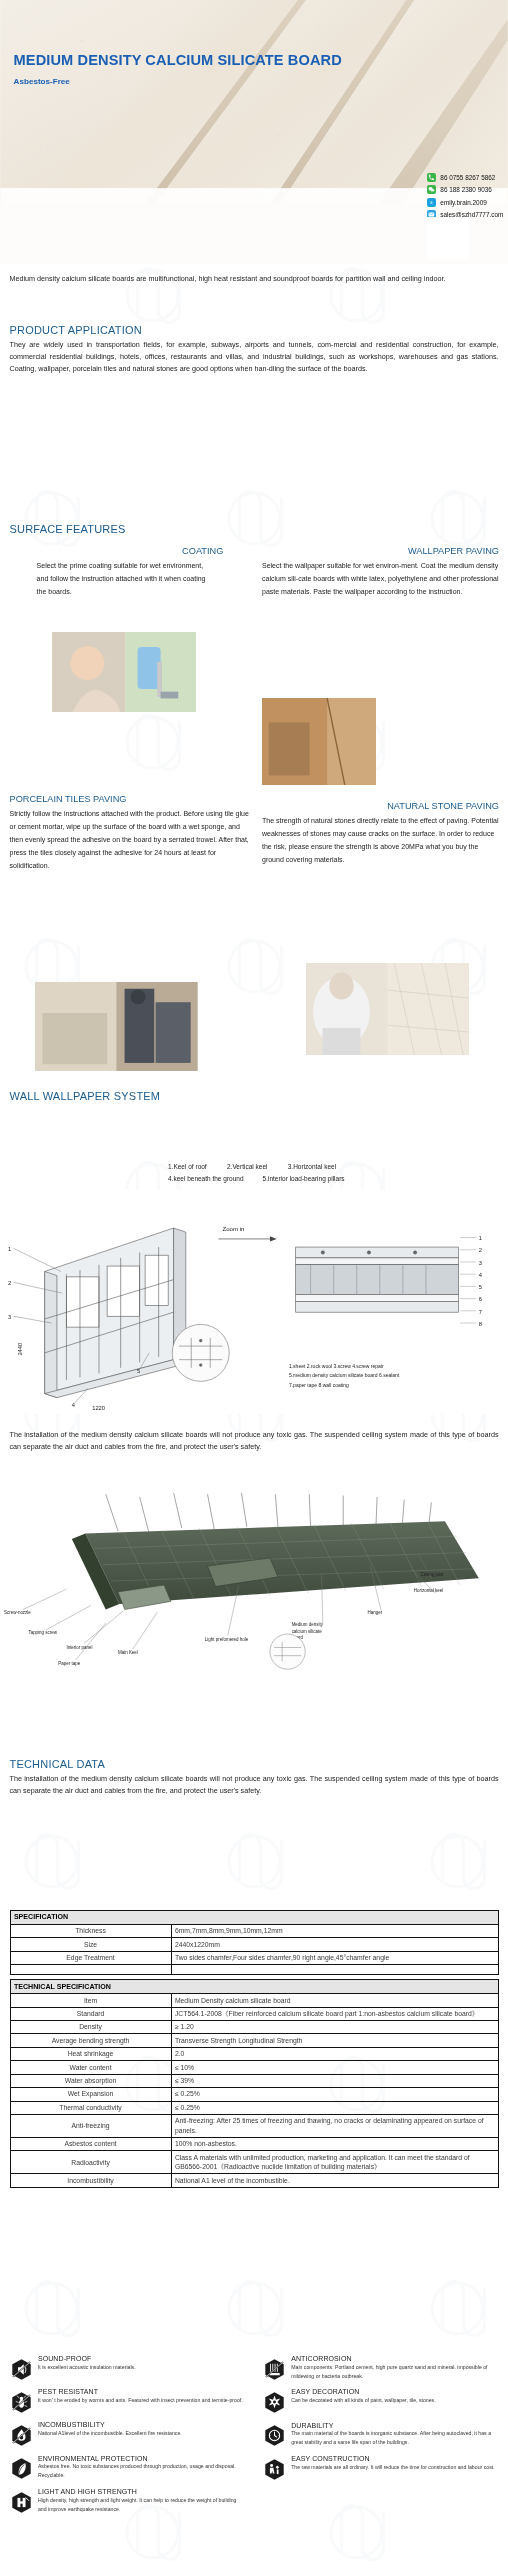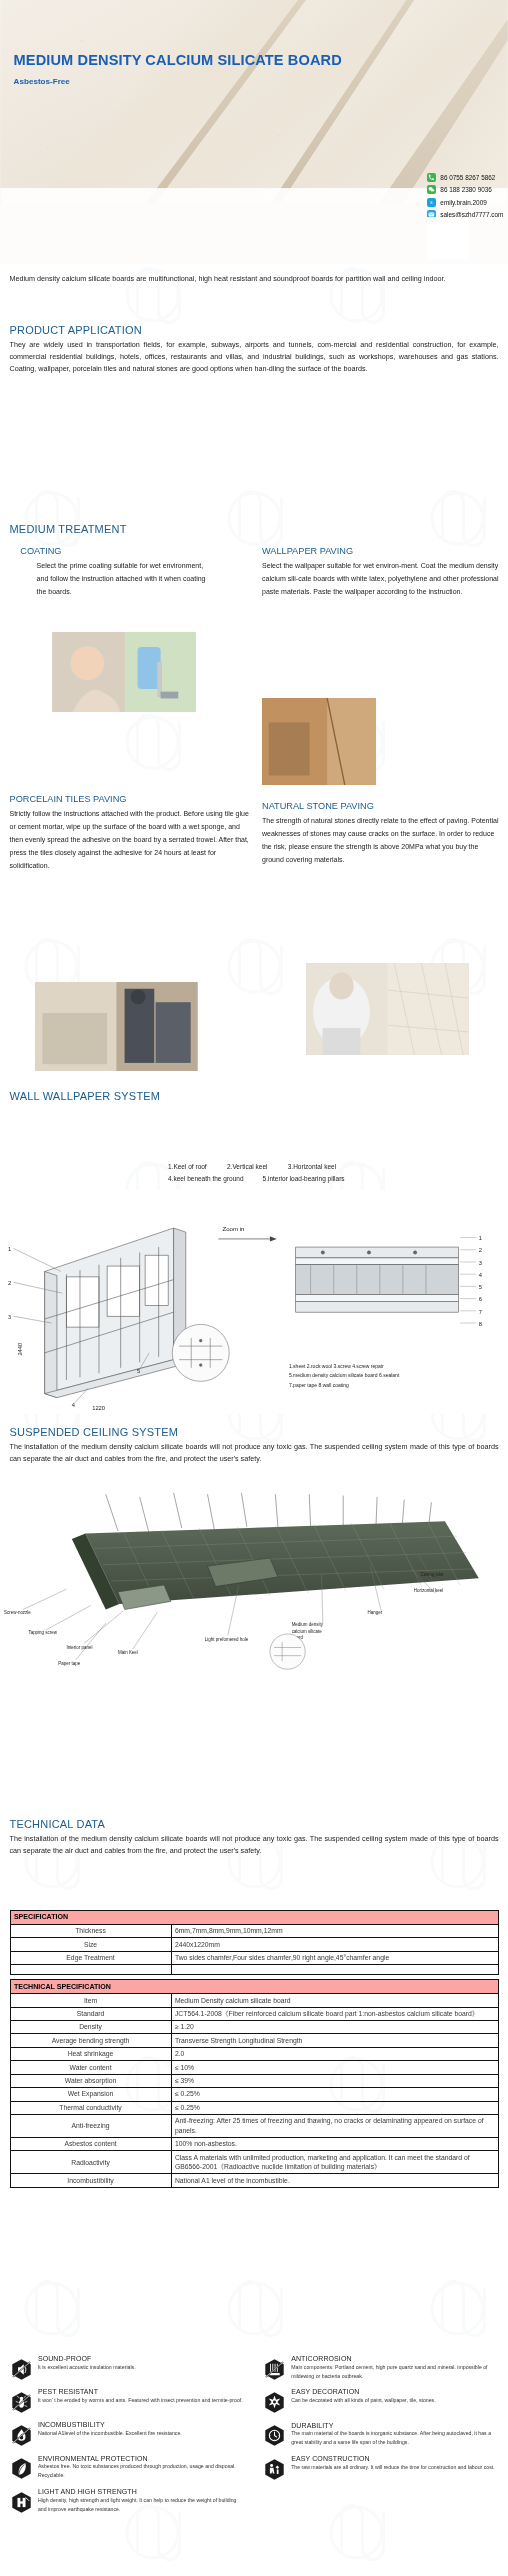--- a/index.html
+++ b/index.html
@@ -77,42 +77,42 @@
   }
   p.body{
     font-size:7.2px; line-height:1.72; margin:2.7px 0 0 0; color:#222;
     text-align:justify;
   }
 
   .abs{ position:absolute; z-index:2; }
 
   
   .subtitle{
-    color:#1a5c8f; font-size:9.2px; text-align:left; margin:0;
+    color:#1a5c8f; font-size:9.2px; text-align:right; margin:0;
     font-weight:normal;
   }
   .coltext{
     font-size:7px; line-height:1.85; margin:4.1px 0 0 0; color:#222;
   }
 
   .photo{
     position:absolute; overflow:hidden; z-index:2;
     background:#ddd;
   }
 
   
   table.spec{
     width:100%; border-collapse:collapse; font-size:6.8px; color:#3a3a3a;
   }
   table.spec td{
     border:0.7px solid #111; padding:1.4px 3.4px; vertical-align:middle;
     line-height:1.42;
   }
   td.hdr{
-    background:#fca5a5; font-weight:bold; color:#000; font-size:7.1px;
+    background:#e5e5e5; font-weight:bold; color:#000; font-size:7.1px;
     padding:2px 3.4px;
   }
   td.k{ width:33%; text-align:center; }
   td.v{ width:67%; text-align:left; }
   td.blank{ height:10.2px; }
 
   
   .features-grid{
     display:grid; grid-template-columns:1fr 1fr; column-gap:17.6px; row-gap:0px;
     margin-top:4.1px;
@@ -1244,21 +1244,21 @@
 <div class="abs" style="left:9.5px; top:270px; width:489px;">
   <p class="body">Medium density calcium silicate boards are multifunctional, high heat resistant and soundproof boards for partition wall and ceiling indoor.</p>
 </div>
 
 <div class="abs" style="left:9.5px; top:324px; width:489px;">
   <h2 class="sec">PRODUCT APPLICATION</h2>
   <p class="body">They are widely used in transportation fields, for example, subways, airports and tunnels, com-mercial and residential construction, for example, commercial residential buildings,  hotels, offices, restaurants and villas, and industrial buildings, such as workshops, warehouses and gas stations. Coating, wallpaper, porcelain tiles and natural stones are good options when han-dling the surface of the boards.</p>
 </div>
 
 <div class="abs" style="left:9.5px; top:523px; width:271px;">
-  <h2 class="sec">MEDIUM TREATMENT</h2>
+  <h2 class="sec">SURFACE FEATURES</h2>
 </div>
 
 <div class="abs" style="left:20.3px; top:546px; width:203px;">
   <h3 class="subtitle">COATING</h3>
   <p class="coltext" style="padding:0 16.3px;">Select the prime coating suitable for wet environment, and follow the instruction attached with it when coating the boards.</p>
 </div>
 <div class="photo" style="left:52px; top:632px; width:144px; height:80px;">
   <svg width="144" height="80" viewBox="0 0 212 118">
     <rect width="212" height="118" fill="#e9efe3"></rect>
     <rect x="0" y="0" width="108" height="118" fill="#d9cfc0"></rect>
@@ -1437,21 +1437,20 @@
 
     <g font-size="7.4" fill="#222" font-family="Liberation Sans, sans-serif">
       <text x="420" y="262">1.sheet  2.rock wool  3.screw  4.screw repair</text>
       <text x="420" y="276">5.medium density calcium silicate board  6.sealant</text>
       <text x="420" y="290">7.paper tape  8.wall coating</text>
     </g>
   </svg>
 </div>
 
 <div class="abs" style="left:9.5px; top:1426px; width:489px;">
-  <h2 class="sec">SUSPENDED CEILING SYSTEM</h2>
   <p class="body">The installation of the medium density calcium silicate boards will not produce any toxic gas. The suspended ceiling system made of this type of boards can separate the air duct and cables from the fire, and protect the user's safety.</p>
 </div>
 
 <div class="diagram" style="left:4.1px; top:1490px;">
   <svg width="502" height="197" viewBox="0 0 740 290">
     <rect width="740" height="290" fill="#ffffff"></rect>
     <defs>
       <linearGradient id="ceil" x1="0" y1="0" x2="0" y2="1">
         <stop offset="0" stop-color="#5d6a5a"></stop>
           <stop offset="1" stop-color="#3f4a3d"></stop>
@@ -1523,21 +1522,21 @@
 
     <g stroke="#777" fill="none" stroke-width=".7">
       <circle cx="418" cy="238" r="26" fill="#fcfcfc"></circle>
       <path d="M398 232 L438 232"></path>
         <path d="M398 244 L438 244"></path>
       <path d="M410 224 L410 252"></path>
     </g>
   </svg>
 </div>
 
-<div class="abs" style="left:9.5px; top:1818px; width:489px;">
+<div class="abs" style="left:9.5px; top:1758px; width:489px;">
   <h2 class="sec">TECHNICAL DATA</h2>
   <p class="body">The installation of the medium density calcium silicate boards will not produce any toxic gas. The suspended ceiling system made of this type of boards can separate the air duct and cables from the fire, and protect the user's safety.</p>
 </div>
 
 <div class="abs" style="left:9.5px; top:1910px; width:489px;">
   <table class="spec">
     <tbody>
       <tr>
         <td class="hdr" colspan="2">SPECIFICATION</td>
       </tr>

